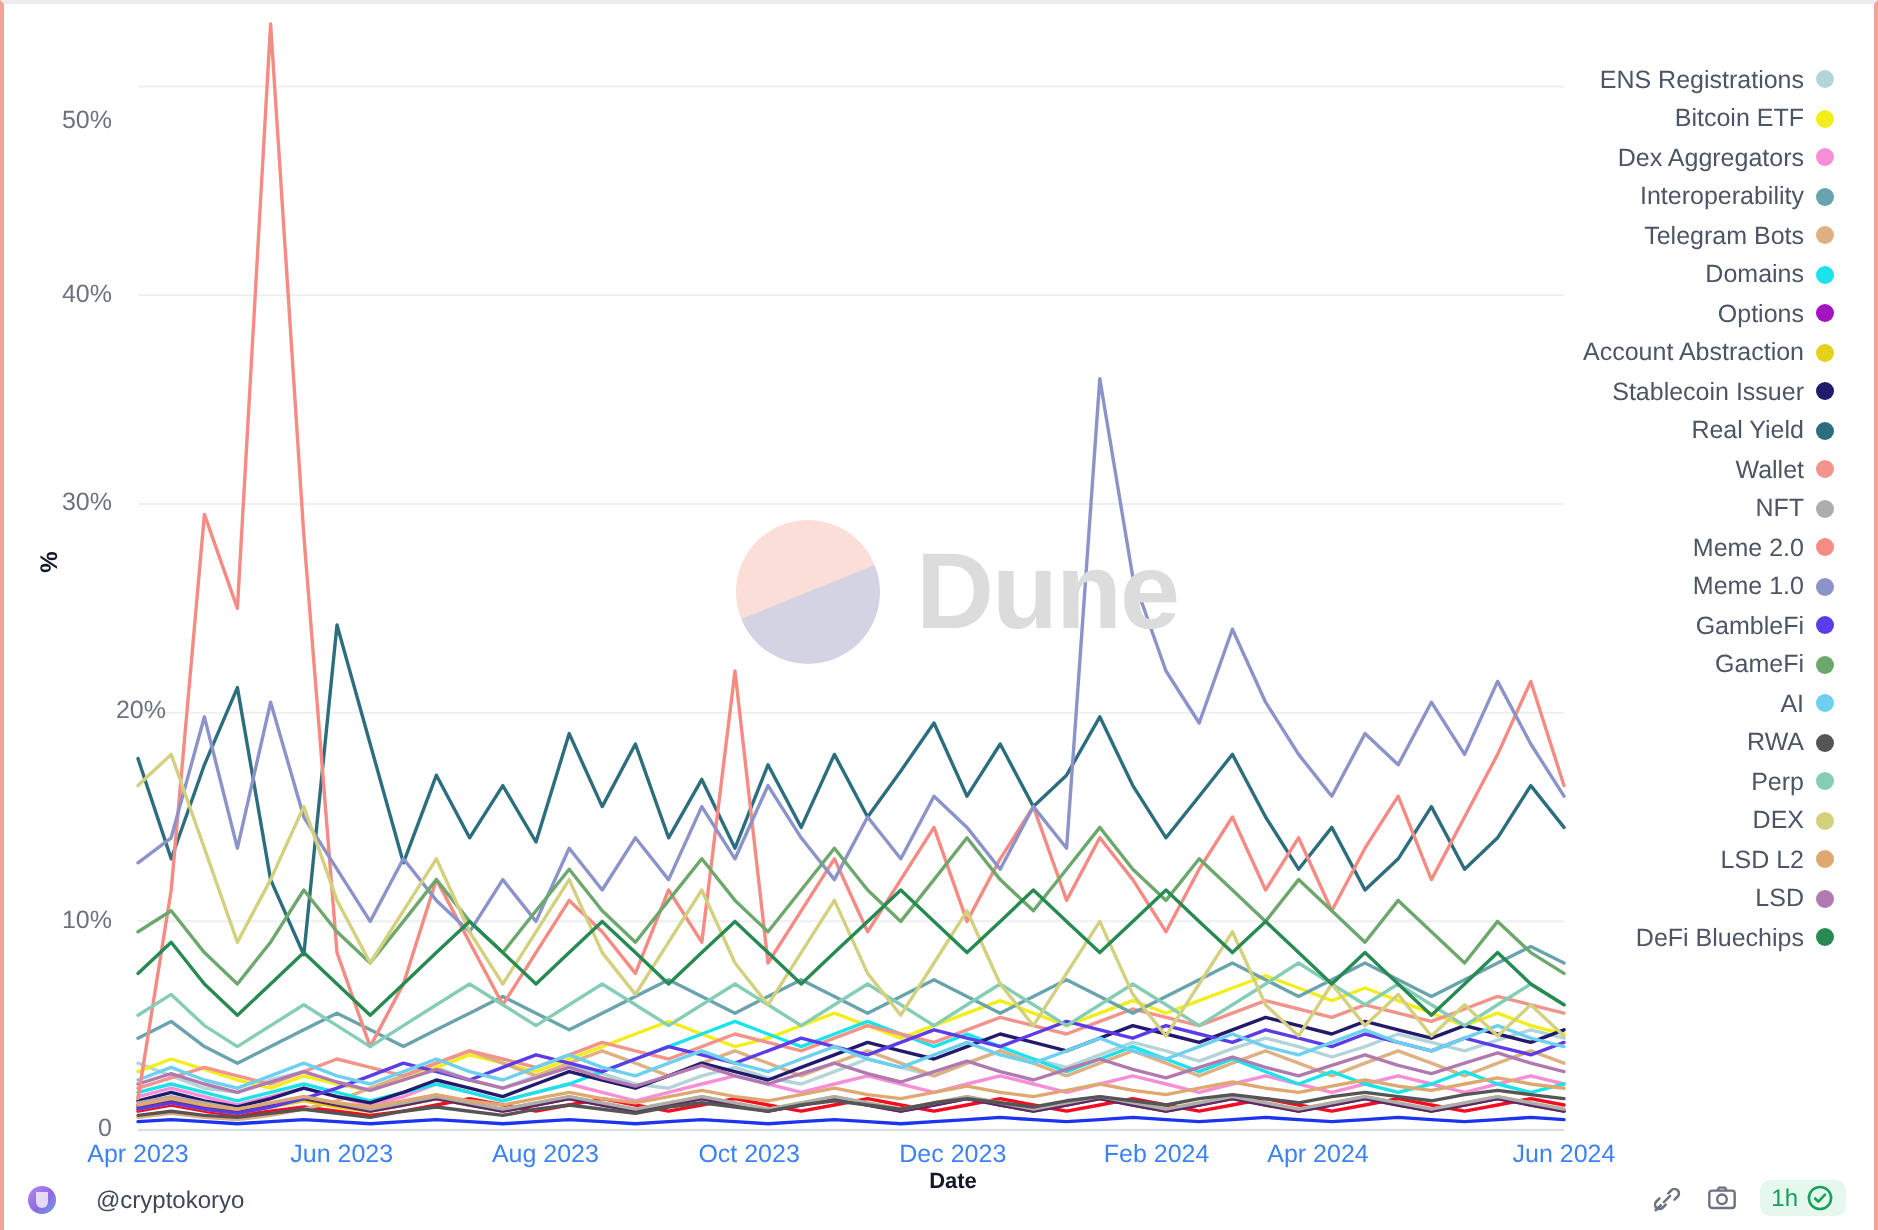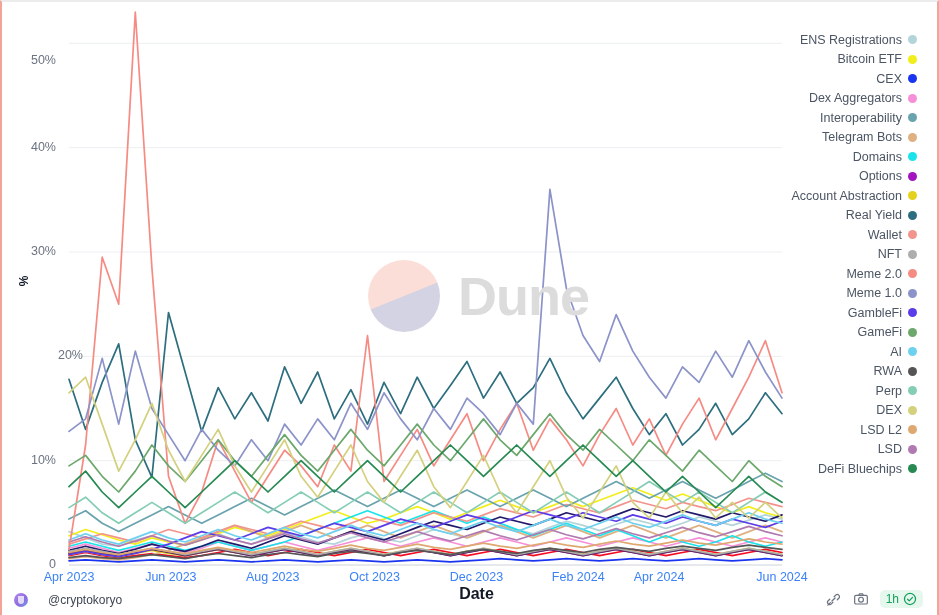--- a/index.html
+++ b/index.html
@@ -76,21 +76,21 @@
     top:568px;
   }
   #ylabel{
     position:absolute;left:17px;top:272px;
     font-size:12px;color:#111827;font-weight:bold;
     transform:rotate(-90deg);transform-origin:center;
   }
   #xlabel{
     position:absolute;left:14px;right:0;top:583px;
     text-align:center;
-    font-size:16px;color:#111827;font-weight:bold;
+    font-size:11px;color:#111827;font-weight:bold;
   }
   
   #footer-left{
     position:absolute;left:12px;bottom:8px;
     display:flex;align-items:flex-start;gap:20px;
   }
   #avatar{
     width:14px;height:14px;border-radius:50%;
     background:linear-gradient(135deg,#b18cf0 0%,#8f6ae0 55%,#6f9fe8 100%);
     position:relative;
@@ -171,24 +171,20 @@
   <div id="legend">
       <div class="legend-row">
         <div class="legend-label">ENS Registrations</div>
         <div class="legend-dot" style="background: rgb(179, 212, 217);"></div>
       </div>
       <div class="legend-row">
         <div class="legend-label">Bitcoin ETF</div>
         <div class="legend-dot" style="background: rgb(242, 238, 27);"></div>
       </div>
       <div class="legend-row">
-        <div class="legend-label">CEX</div>
-        <div class="legend-dot" style="background: rgb(26, 52, 240);"></div>
-      </div>
-      <div class="legend-row">
         <div class="legend-label">Dex Aggregators</div>
         <div class="legend-dot" style="background: rgb(247, 143, 216);"></div>
       </div>
       <div class="legend-row">
         <div class="legend-label">Interoperability</div>
         <div class="legend-dot" style="background: rgb(105, 163, 173);"></div>
       </div>
       <div class="legend-row">
         <div class="legend-label">Telegram Bots</div>
         <div class="legend-dot" style="background: rgb(223, 177, 130);"></div>
@@ -197,20 +193,24 @@
         <div class="legend-label">Domains</div>
         <div class="legend-dot" style="background: rgb(26, 227, 233);"></div>
       </div>
       <div class="legend-row">
         <div class="legend-label">Options</div>
         <div class="legend-dot" style="background: rgb(163, 20, 193);"></div>
       </div>
       <div class="legend-row">
         <div class="legend-label">Account Abstraction</div>
         <div class="legend-dot" style="background: rgb(229, 209, 28);"></div>
+      </div>
+      <div class="legend-row">
+        <div class="legend-label">Stablecoin Issuer</div>
+        <div class="legend-dot" style="background: rgb(34, 26, 107);"></div>
       </div>
       <div class="legend-row">
         <div class="legend-label">Real Yield</div>
         <div class="legend-dot" style="background: rgb(45, 110, 126);"></div>
       </div>
       <div class="legend-row">
         <div class="legend-label">Wallet</div>
         <div class="legend-dot" style="background: rgb(242, 148, 140);"></div>
       </div>
       <div class="legend-row">

